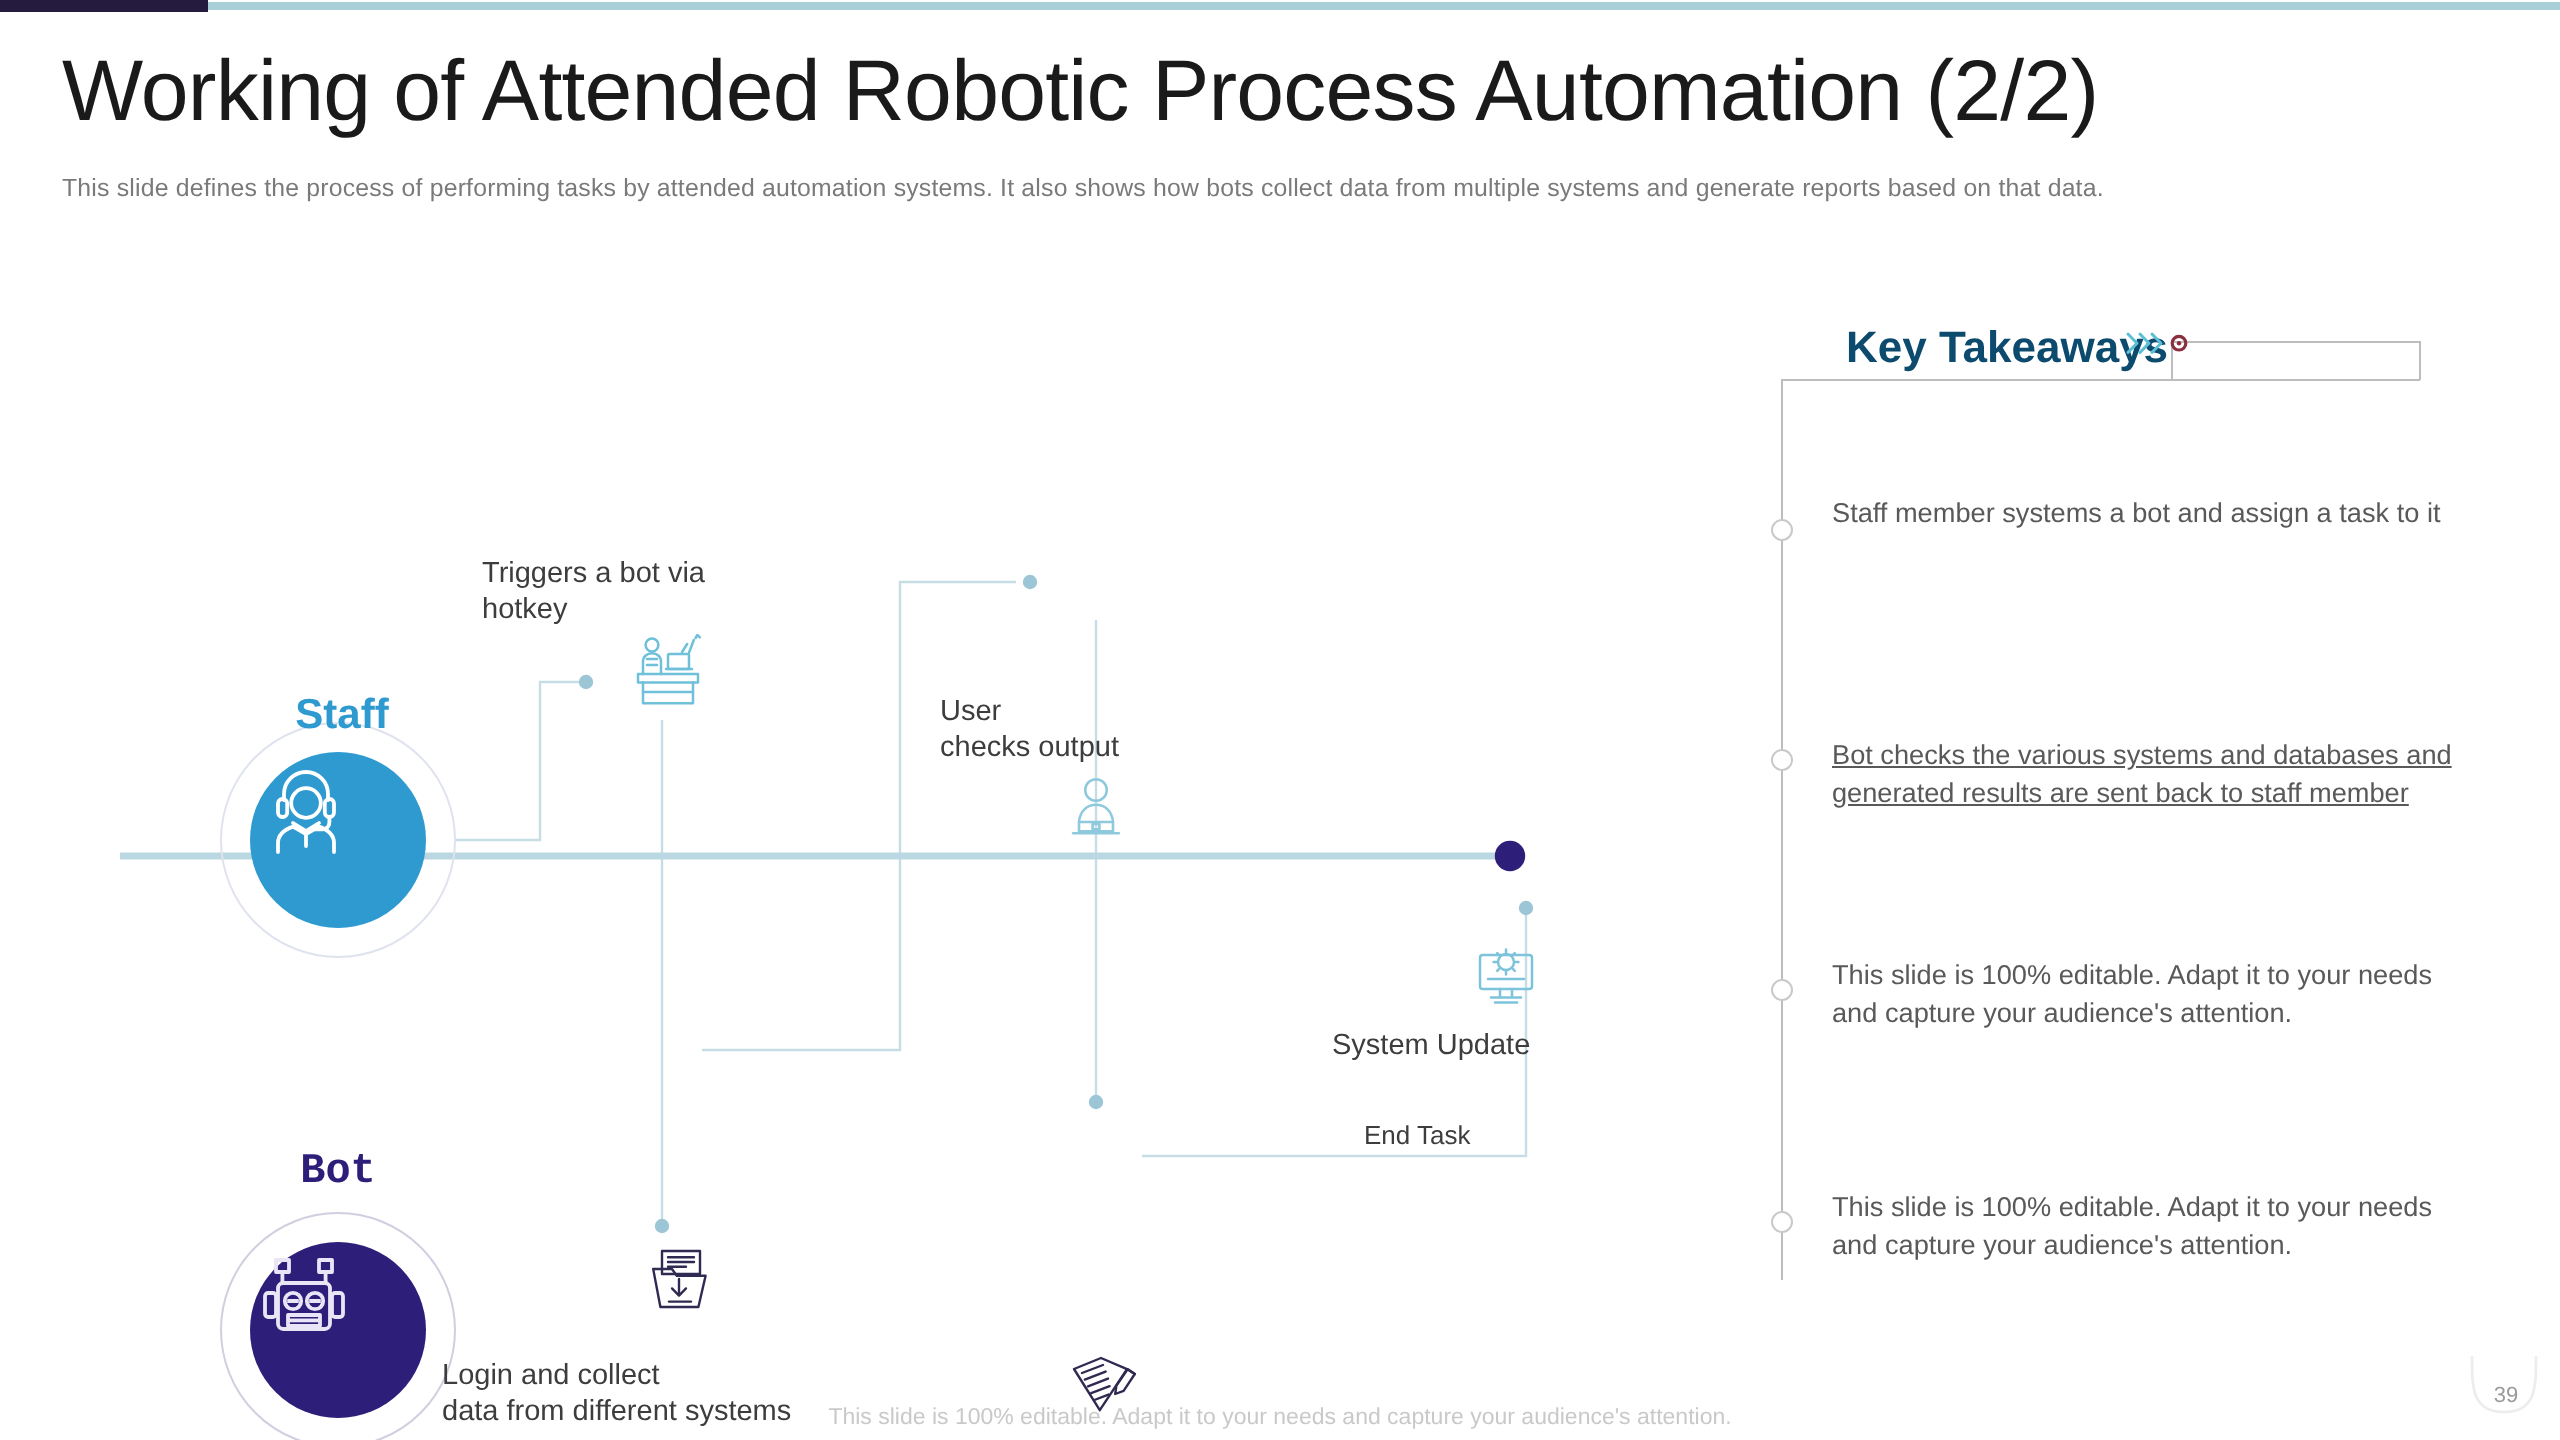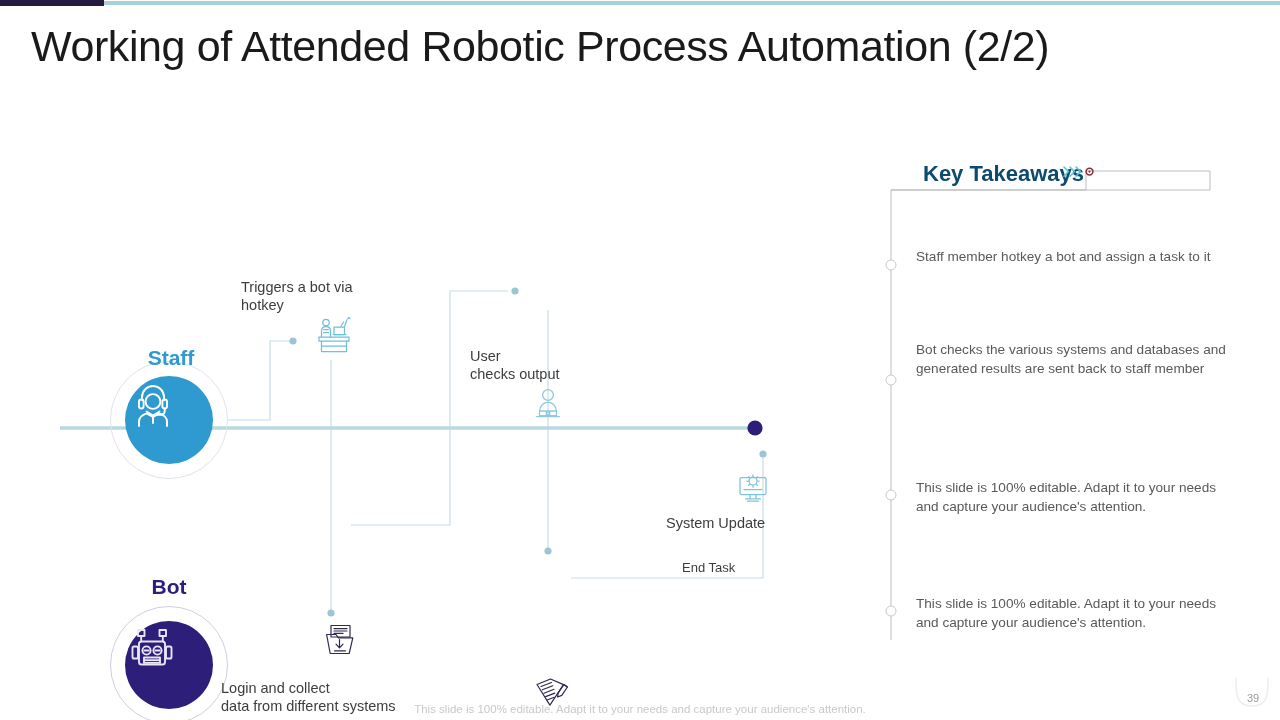--- a/index.html
+++ b/index.html
@@ -46,21 +46,21 @@
   .staff-ring   { left:110px; top:241px; width:118px; height:118px; border-color:#dfe3ee; }
   .bot-circle   { left:125px; top:501px; width:88px; height:88px; background:#2d1e7a; }
   .bot-ring     { left:110px; top:486px; width:118px; height:118px; border-color:#cfcfe0; }
 
   .lbl-staff {
     position:absolute; left:141px; top:210px; width:60px; text-align:center;
     font-size:21px; font-weight:bold; color:#2e9ad0;margin-top:16px;
   }
   .lbl-bot {
     position:absolute; left:139px; top:455px; width:60px; text-align:center;
-    font-size:21px; font-weight:bold; color:#2d1e7a;
+    font-size:21px; font-weight:bold; color:#2d1e7a;font-family:Liberation Mono, monospace;
   }
   .cap {
     position:absolute; text-align:left; color:#3d3d3d;
     font-size:16.5px; line-height:1.14;
   }
   .cap-start   { left:69px;  top:366px; width:200px; }
   .cap-trigger { left:241px; top:158px; width:180px; font-size:14.5px; line-height:1.25; color:#3d3d3d;}
   .cap-login   { left:221px; top:559px; width:220px; font-size:14.5px; line-height:1.25;}
   .cap-user    { left:470px; top:227px; width:160px; font-size:14.5px; line-height:1.25;}
   .cap-sysupd  { left:666px; top:395px; width:160px; font-size:14.5px;}
@@ -99,20 +99,21 @@
 <body>
 
 <div id="slide">
 
   <div class="topbar">
     <div class="topbar-dark"></div>
     <div class="topbar-light"></div>
   </div>
 
   <div class="title">Working of Attended Robotic Process Automation (2/2)</div>
+  <div class="subtitle">This slide defines the process of performing tasks by attended automation systems. It also shows how bots collect data from multiple systems and generate reports based on that data.</div>
 
   <div id="diagram">
 
     <svg width="880" height="560">
       <g stroke="#c7dde6" stroke-width="1.2" fill="none">
 
         <path d="M 228 300 L 270 300 L 270 221 L 292 221"></path>
 
         <path d="M 331 240 L 331 492"></path>
 
@@ -264,22 +265,22 @@
       <path d="M330 40 L11 40" fill="none" stroke="#bdbdbd" stroke-width="1"></path>
 
       <circle cx="11" cy="115" r="5" fill="#ffffff" stroke="#c9c9c9" stroke-width="1"></circle>
       <circle cx="11" cy="230" r="5" fill="#ffffff" stroke="#c9c9c9" stroke-width="1"></circle>
       <circle cx="11" cy="345" r="5" fill="#ffffff" stroke="#c9c9c9" stroke-width="1"></circle>
       <circle cx="11" cy="461" r="5" fill="#ffffff" stroke="#c9c9c9" stroke-width="1"></circle>
     </svg>
 
     <div class="kt-title">Key Takeaways</div>
 
-    <div class="kt-item" style="top:98px;">Staff member hotkey a bot and assign a task to it</div>
-    <div class="kt-item" style="top:191px;">Bot checks the various systems and databases and generated results are sent back to staff member</div>
+    <div class="kt-item" style="top:98px;">Staff member systems a bot and assign a task to it</div>
+    <div class="kt-item" style="top:219px;text-decoration:underline;">Bot checks the various systems and databases and generated results are sent back to staff member</div>
     <div class="kt-item" style="top:329px;">This slide is 100% editable. Adapt it to your needs and capture your audience's attention.</div>
     <div class="kt-item" style="top:445px;">This slide is 100% editable. Adapt it to your needs and capture your audience's attention.</div>
   </div>
 
   <svg class="kt-chevrons" width="46" height="16" viewBox="0 0 46 16">
     <g fill="none" stroke="#5bbfd6" stroke-width="1.5" stroke-linecap="round" stroke-linejoin="round">
       <path d="M2 3 L6.5 7.6 L2 12.2"></path>
       <path d="M8 3 L12.5 7.6 L8 12.2"></path>
       <path d="M14 3 L18.5 7.6 L14 12.2"></path>
     </g>

